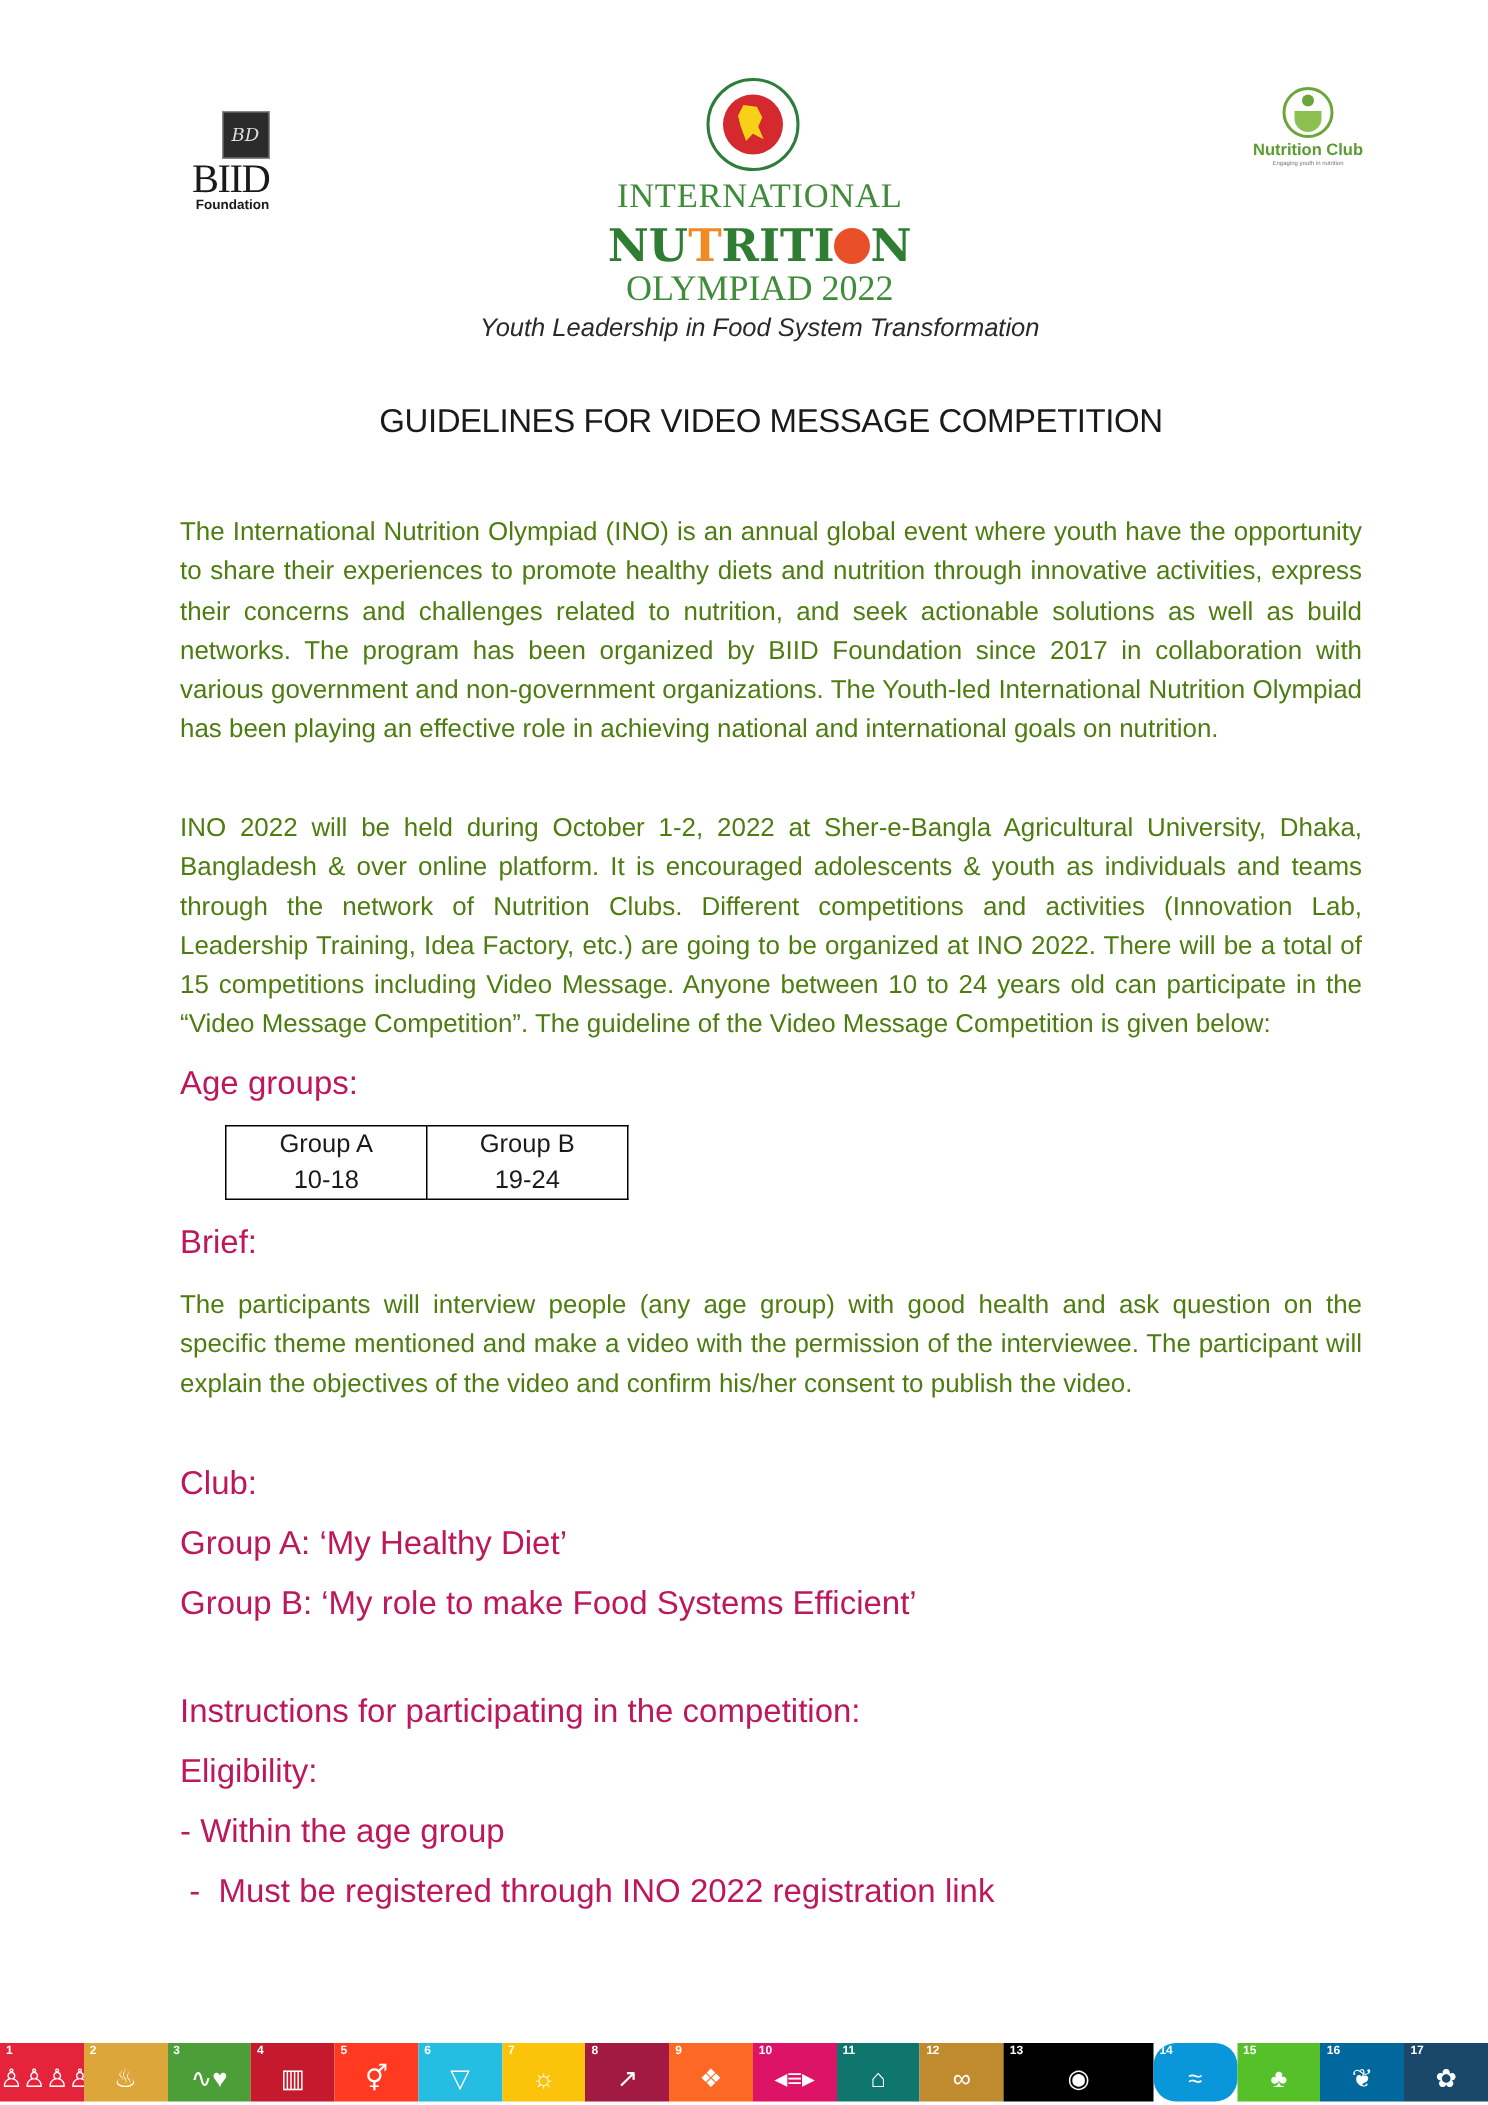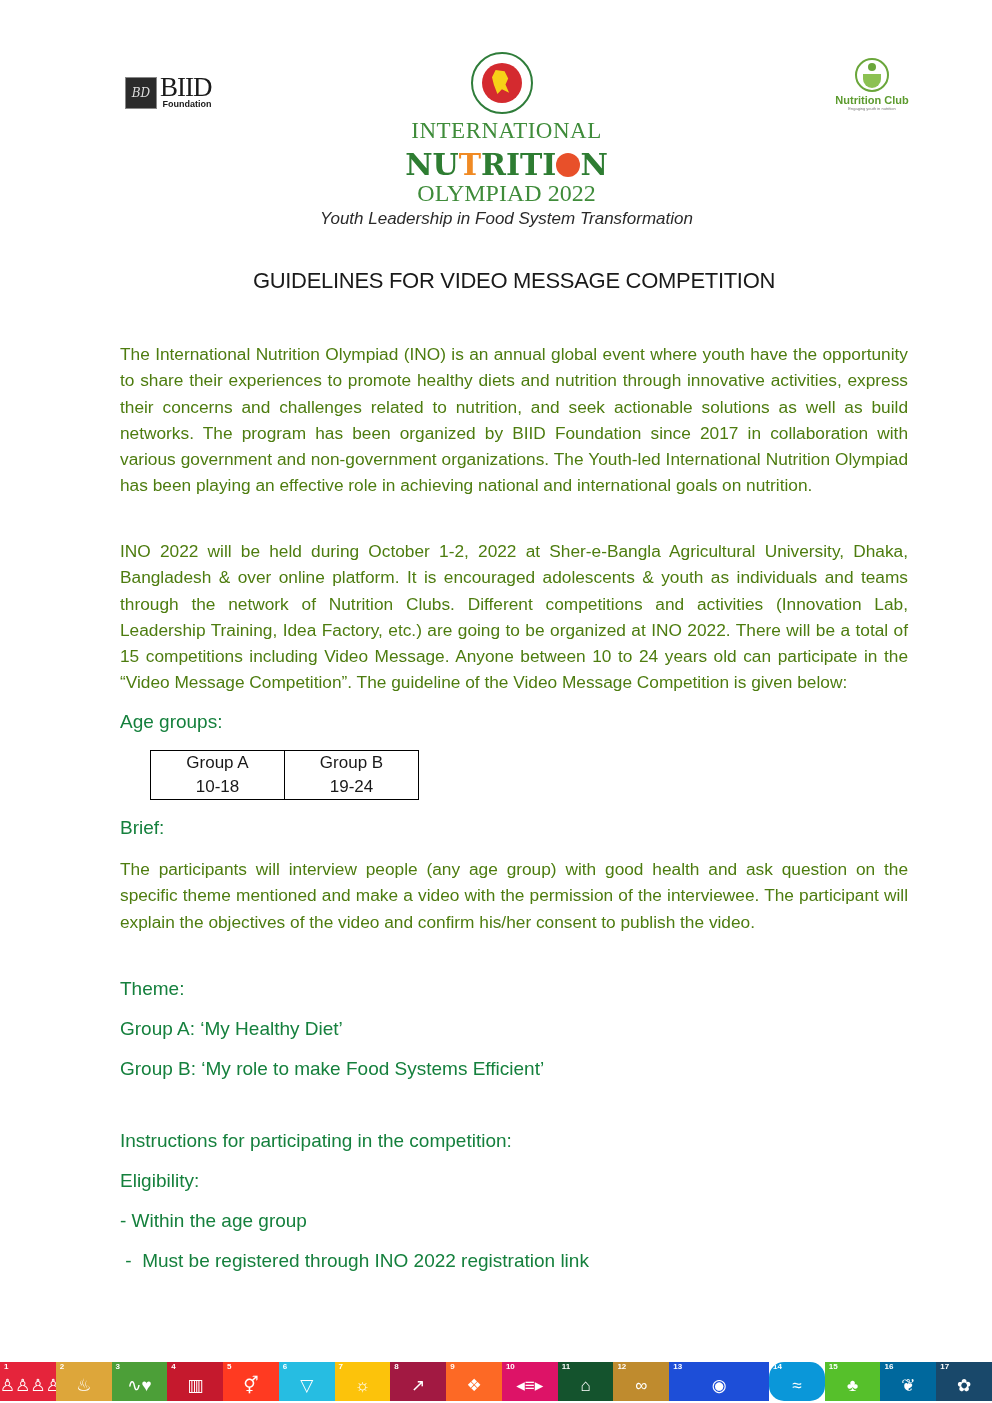--- a/index.html
+++ b/index.html
@@ -1,19 +1,19 @@
 <!DOCTYPE html>
 <html><head>
 <meta charset="utf-8">
 <style>
   html, body { margin: 0; padding: 0; background: #ffffff; }
   body { width: 992px; height: 1403px; position: relative; overflow: hidden;
          font-family: "Liberation Sans", "DejaVu Sans", sans-serif; color: #1a1a1a; }
 
-  .logo-biid { position: absolute; left: 125px; top: 74px; display: flex; align-items: flex-end; }
+  .logo-biid { position: absolute; left: 125px; top: 74px; display: flex; align-items: flex-end; flex-direction: column; }
   .biid-mark { width: 30px; height: 30px; background: #2b2b2b; border: 1px solid #888;
                color: #ddd; font-family: "DejaVu Serif", serif; font-style: italic; font-size: 12px;
                display: flex; align-items: center; justify-content: center; }
   .biid-text { margin-left: 3px; line-height: 1; }
   .biid-text .big { font-family: "Liberation Serif", serif; font-size: 27px; color: #1a1a1a; letter-spacing: -1px; display: block; }
   .biid-text .small { font-size: 9px; font-weight: bold; color: #1a1a1a; display: block; margin-top: -1px; text-align: right; }
 
   .logo-club { position: absolute; left: 832px; top: 58px; width: 80px; text-align: center; }
   .club-icon { width: 34px; height: 34px; margin: 0 auto; border-radius: 50%; border: 2px solid #6aa63a;
                position: relative; box-sizing: border-box; background: #fff; }
@@ -41,21 +41,21 @@
              font-style: italic; font-size: 17px; color: #2a2a2a; }
 
   .doc-title { position: absolute; top: 268px; left: 0; width: 1028px; text-align: center;
                font-size: 22px; color: #1a1a1a; letter-spacing: -0.3px; }
 
   .body-text { position: absolute; left: 120px; width: 788px; font-size: 17.3px; line-height: 26.3px;
                text-align: justify; color: #4d7c0f; }
   .p1 { top: 341px; }
   .p2 { top: 538px; }
 
-  .line { position: absolute; left: 120px; font-size: 19px; line-height: 22px; color: #15803d; white-space: nowrap; }
+  .line { position: absolute; left: 120px; font-size: 22px; line-height: 22px; color: #be185d; white-space: nowrap; }
 
   table.age-table { position: absolute; left: 150px; top: 750px; border-collapse: collapse; font-size: 17px; }
   table.age-table td { border: 1.3px solid #000; width: 133px; height: 48px; text-align: center; vertical-align: middle;
                        line-height: 24px; padding: 0; margin-left: 40px; }
 
   .brief-text { top: 856px; }
 
   .sdg-strip { position: absolute; left: 0; top: 1362px; width: 992px; height: 39px; display: flex; }
   .sdg-tile { flex: 1; position: relative; color: #fff; overflow: hidden; }
   .sdg-num { position: absolute; left: 4px; top: 1px; font-size: 8px; font-weight: bold; line-height: 1; }
@@ -109,21 +109,21 @@
       <div>Group B</div>
       <div>19-24</div>
     </td>
   </tr>
 </tbody>
   </table>
 
 <div class="line" style="top:817px;">Brief:</div>
 <div class="body-text brief-text">The participants will interview people (any age group) with good health and ask question on the specific theme mentioned and make a video with the permission of the interviewee. The participant will explain the objectives of the video and confirm his/her consent to publish the video.</div>
 
-<div class="line" style="top:978px;">Theme:</div>
+<div class="line" style="top:978px;">Club:</div>
 <div class="line" style="top:1018px;">Group A: ‘My Healthy Diet’</div>
 <div class="line" style="top:1058px;">Group B: ‘My role to make Food Systems Efficient’</div>
 
 <div class="line" style="top:1130px;">Instructions for participating in the competition:</div>
 <div class="line" style="top:1170px;">Eligibility:</div>
 <div class="line" style="top:1210px; white-space:pre;">- Within the age group</div>
 <div class="line" style="top:1250px; white-space:pre;"> -  Must be registered through INO 2022 registration link</div>
 
 <div class="sdg-strip">
   <div class="sdg-tile" style="background: rgb(229, 36, 59);">
@@ -159,29 +159,29 @@
       <span class="sdg-icon">↗</span>
     </div>
   <div class="sdg-tile" style="background: rgb(253, 105, 37);">
       <span class="sdg-num">9</span>
       <span class="sdg-icon">❖</span>
     </div>
   <div class="sdg-tile" style="background: rgb(221, 19, 103);">
       <span class="sdg-num">10</span>
       <span class="sdg-icon">◂≡▸</span>
     </div>
-  <div class="sdg-tile" style="background: #14532d;">
+  <div class="sdg-tile" style="background: #0f766e;">
       <span class="sdg-num">11</span>
       <span class="sdg-icon">⌂</span>
     </div>
   <div class="sdg-tile" style="background: rgb(191, 139, 46);">
       <span class="sdg-num">12</span>
       <span class="sdg-icon">∞</span>
     </div>
-  <div class="sdg-tile" style="background: #1d4ed8; padding-left: 44px;">
+  <div class="sdg-tile" style="background: #000000; padding-left: 44px;">
       <span class="sdg-num">13</span>
       <span class="sdg-icon">◉</span>
     </div>
   <div class="sdg-tile" style="background: rgb(10, 151, 217); border-radius: 15px;">
       <span class="sdg-num">14</span>
       <span class="sdg-icon">≈</span>
     </div>
   <div class="sdg-tile" style="background: rgb(86, 192, 43);">
       <span class="sdg-num">15</span>
       <span class="sdg-icon">♣</span>

